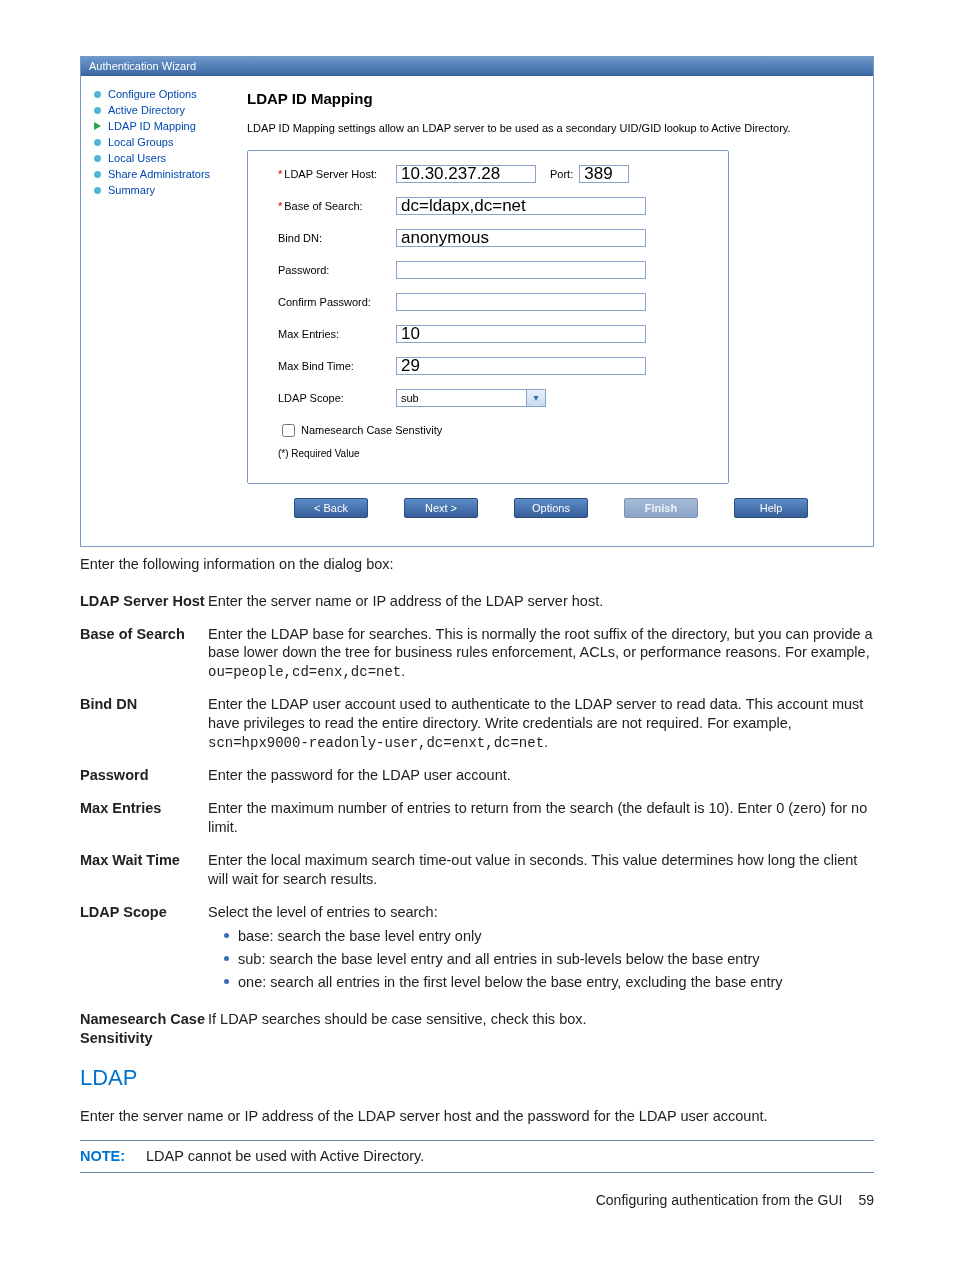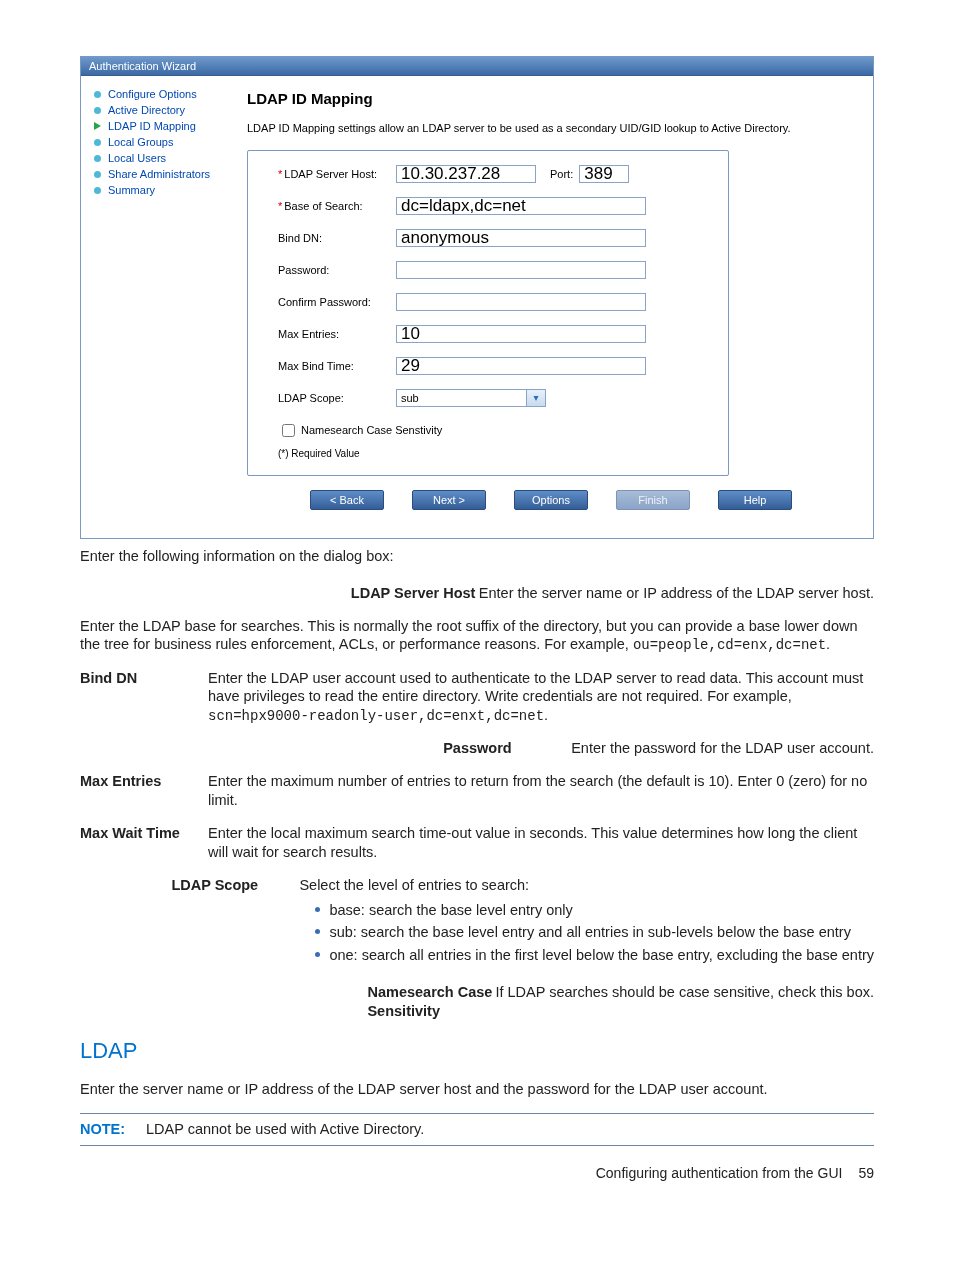--- a/index.html
+++ b/index.html
@@ -58,21 +58,21 @@
   .main {
     flex:1;
     padding:10px 18px 12px 0;
   }
   .main h2.title { font-size:15px; font-weight:bold; margin:4px 0 14px 0; }
   .desc { font-size:11px; margin-bottom:14px; line-height:1.35; }
 
   .form-panel {
     border:1px solid var(--panel-border);
     border-radius:2px;
-    padding:14px 20px 16px 30px;
+    padding:14px 20px 24px 30px;
     width:430px;
   }
   .form-row {
     display:flex; align-items:center;
     margin-bottom:14px;
     font-size:11px;
   }
   .form-row label { width:118px; }
   .req { color:#c00; margin-right:2px; }
   .form-row input[type=text],
@@ -102,47 +102,48 @@
     background:linear-gradient(#e8f0fa,#c8dbf0);
     border-left:1px solid #8aa3c7;
     color:#2a6fb9;
     font-size:10px;
   }
   .checkbox-row { display:flex; align-items:center; margin:4px 0 8px 0; }
   .checkbox-row input { margin-right:6px; width:13px; height:13px; }
   .hint { font-size:10px; margin-top:6px; }
 
   .wizard-footer {
-    display:flex; justify-content:center; gap:28px;
+    display:flex; justify-content:center; gap:36px;
     padding:14px 0 16px 0;
     border-top:0;
   }
   .btn {
     min-width:74px;
     height:20px;
     font-size:11px;
     color:#fff;
     border:1px solid #2a4d7e;
     border-radius:2px;
     background:linear-gradient(#5e8dc8,#355e98);
     cursor:pointer;
     padding:0 12px;
   }
   .btn.disabled {
     background:linear-gradient(#a8bcd8,#8aa3c7);
     border-color:#7f94b5;
     color:#eef3fa;
     cursor:default;
+    font-weight:bold;
   }
 
   
   .doc-text { font-size:14.5px; line-height:1.3; }
   .instr { margin:8px 0 18px 0; }
   dl.fields { margin:0; }
-  dl.fields > div { display:flex; margin-bottom:14px;justify-content:flex-end; }
+  dl.fields > div { display:flex; margin-bottom:14px; }
   dl.fields dt { width:128px; font-weight:bold; flex-shrink:0; }
   dl.fields dd { margin:0; }
   dl.fields ul { margin:6px 0 0 0; padding-left:16px; }
   dl.fields ul li { margin-bottom:4px; list-style:none; position:relative; padding-left:14px; }
   dl.fields ul li::before { content:""; position:absolute; left:0; top:6px; width:5px; height:5px; border-radius:50%; background:#3a6db3; }
 
   code.mono { font-family: "Courier New", monospace; font-size:14px; }
 
   h2.section { color:var(--note-blue); font-size:22px; font-weight:normal; margin:16px 0 8px 0; }
   .note-block {
@@ -271,20 +272,21 @@
 
   <div class="doc-text">
     <p class="instr">Enter the following information on the dialog box:</p>
 
     <dl class="fields">
       <div>
         <dt>LDAP Server Host</dt>
         <dd>Enter the server name or IP address of the LDAP server host.</dd>
       </div>
       <div>
+        <dt>Base of Search</dt>
         <dd>
           <span>Enter the LDAP base for searches. This is normally the root suffix of the directory, but you can provide a base lower down the tree for business rules enforcement, ACLs, or performance reasons. For example, </span><code class="mono">ou=people,cd=enx,dc=net</code><span>.</span>
         </dd>
       </div>
       <div>
         <dt>Bind DN</dt>
         <dd>
           <span>Enter the LDAP user account used to authenticate to the LDAP server to read data. This account must have privileges to read the entire directory. Write credentials are not required. For example, </span><code class="mono">scn=hpx9000-readonly-user,dc=enxt,dc=net</code><span>.</span>
         </dd>
       </div>

